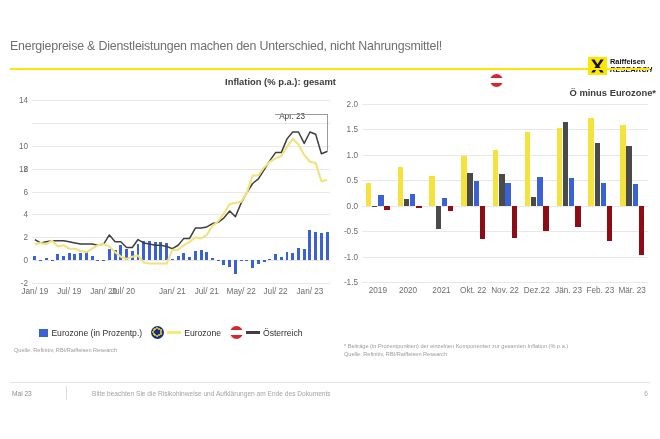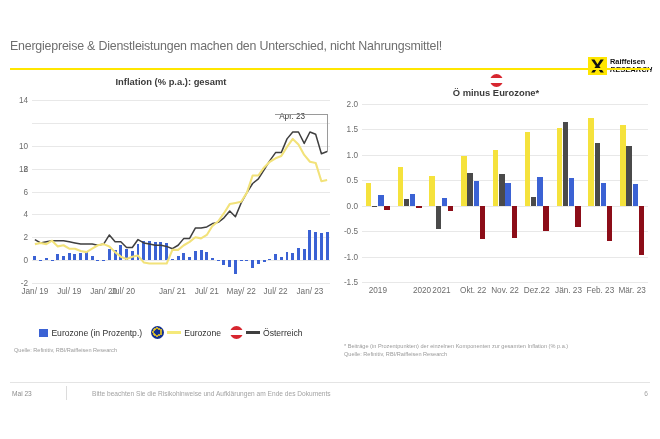--- a/index.html
+++ b/index.html
@@ -34,21 +34,21 @@
   .rule{
     position:absolute;left:10px;top:68px;width:640px;height:2.2px;background:#ffe600;
   }
 
   
   .panel{position:absolute;top:74px;height:275px;}
   .panel-left{left:6px;width:330px;}
   .panel-right{left:336px;width:320px;}
 
   .chart-title{
-    text-align:center;font-size:9.4px;font-weight:bold;color:#3b3b3b;
+    text-align:right;font-size:9.4px;font-weight:bold;color:#3b3b3b;
     line-height:1.25;
   }
   .chart-title-row{display:flex;align-items:center;justify-content:center;gap:5px;}
   .at-flag{
     width:13px;height:13px;border-radius:50%;overflow:hidden;flex:0 0 auto;
     background:#fff;position:relative;border:0;
   }
   .at-flag i{position:absolute;left:0;width:100%;height:33.3%;display:block;}
   .at-flag i.t{top:0;background:#d7262f;}
   .at-flag i.m{top:33.3%;background:#ffffff;}
@@ -280,21 +280,21 @@
         <div class="ytick" style="top: 182px; left: 0px;">-1.5</div>
         <div class="bar" style="left: 29.8928px; top: 82.8286px; width: 5.40222px; height: 22.8857px; background: rgb(245, 226, 60);"></div>
         <div class="bar" style="left: 36.0894px; top: 105.714px; width: 5.40222px; height: 1.2px; background: rgb(74, 74, 74);"></div>
         <div class="bar" style="left: 42.2861px; top: 95.0343px; width: 5.40222px; height: 10.68px; background: rgb(59, 98, 212);"></div>
         <div class="bar" style="left: 48.4828px; top: 105.714px; width: 5.40222px; height: 4.57714px; background: rgb(140, 13, 24);"></div>
         <div class="xtick" style="left: 41.8889px; top: 186px;">2019</div>
         <div class="bar" style="left: 61.6706px; top: 66.5543px; width: 5.40222px; height: 39.16px; background: rgb(245, 226, 60);"></div>
         <div class="bar" style="left: 67.8672px; top: 98.5943px; width: 5.40222px; height: 7.12px; background: rgb(74, 74, 74);"></div>
         <div class="bar" style="left: 74.0639px; top: 94.0171px; width: 5.40222px; height: 11.6971px; background: rgb(59, 98, 212);"></div>
         <div class="bar" style="left: 80.2606px; top: 105.714px; width: 5.40222px; height: 2.03429px; background: rgb(140, 13, 24);"></div>
-        <div class="xtick" style="left: 86px; top: 186px;">2020</div>
+        <div class="xtick" style="left: 72px; top: 186px;">2020</div>
         <div class="bar" style="left: 93.4483px; top: 76.2171px; width: 5.40222px; height: 29.4971px; background: rgb(245, 226, 60);"></div>
         <div class="bar" style="left: 99.645px; top: 105.714px; width: 5.40222px; height: 23.3943px; background: rgb(74, 74, 74);"></div>
         <div class="bar" style="left: 105.842px; top: 98.0857px; width: 5.40222px; height: 7.62857px; background: rgb(59, 98, 212);"></div>
         <div class="bar" style="left: 112.038px; top: 105.714px; width: 5.40222px; height: 5.59429px; background: rgb(140, 13, 24);"></div>
         <div class="xtick" style="left: 105.444px; top: 186px;">2021</div>
         <div class="bar" style="left: 125.226px; top: 55.8743px; width: 5.40222px; height: 49.84px; background: rgb(245, 226, 60);"></div>
         <div class="bar" style="left: 131.423px; top: 73.1657px; width: 5.40222px; height: 32.5486px; background: rgb(74, 74, 74);"></div>
         <div class="bar" style="left: 137.619px; top: 80.7943px; width: 5.40222px; height: 24.92px; background: rgb(59, 98, 212);"></div>
         <div class="bar" style="left: 143.816px; top: 105.714px; width: 5.40222px; height: 33.5657px; background: rgb(140, 13, 24);"></div>
         <div class="xtick" style="left: 137.222px; top: 186px;">Okt. 22</div>

